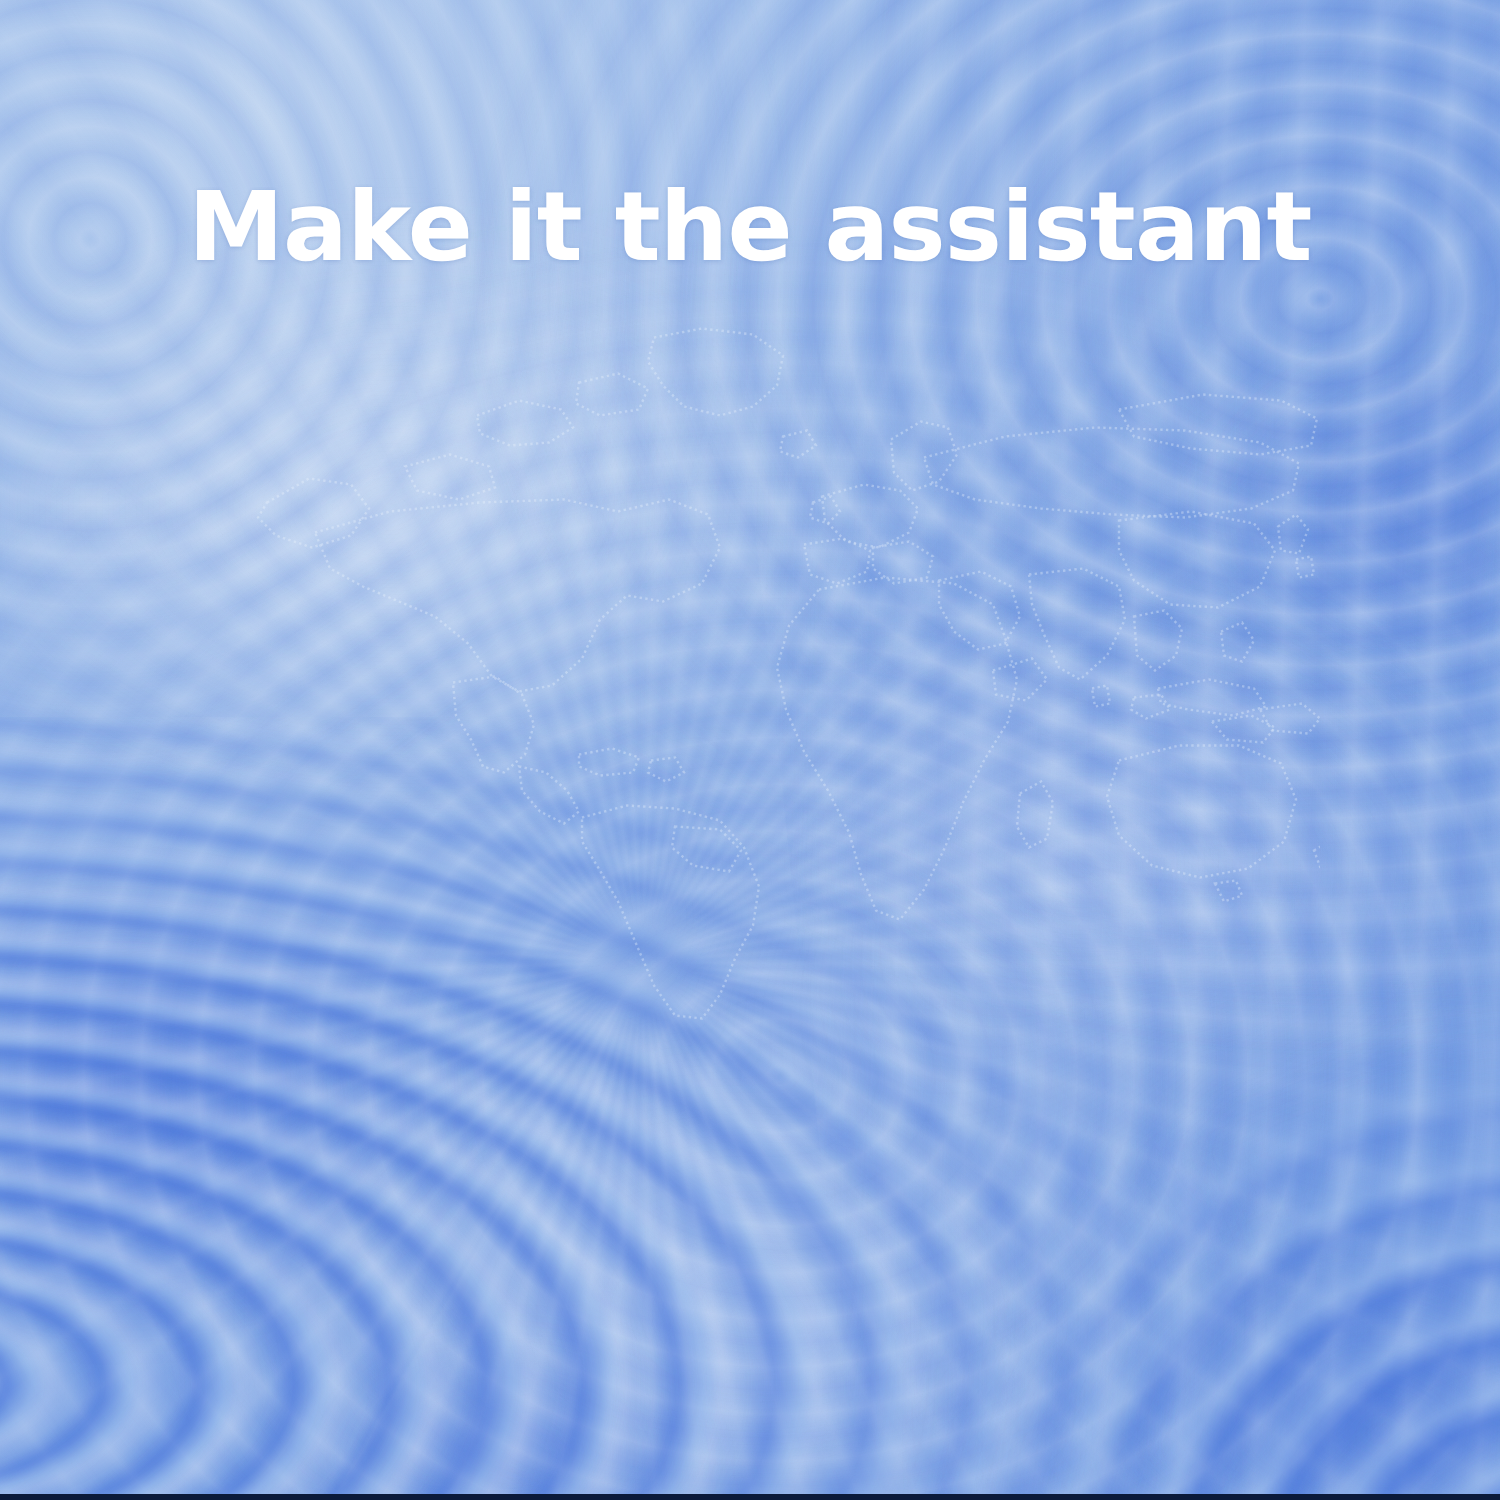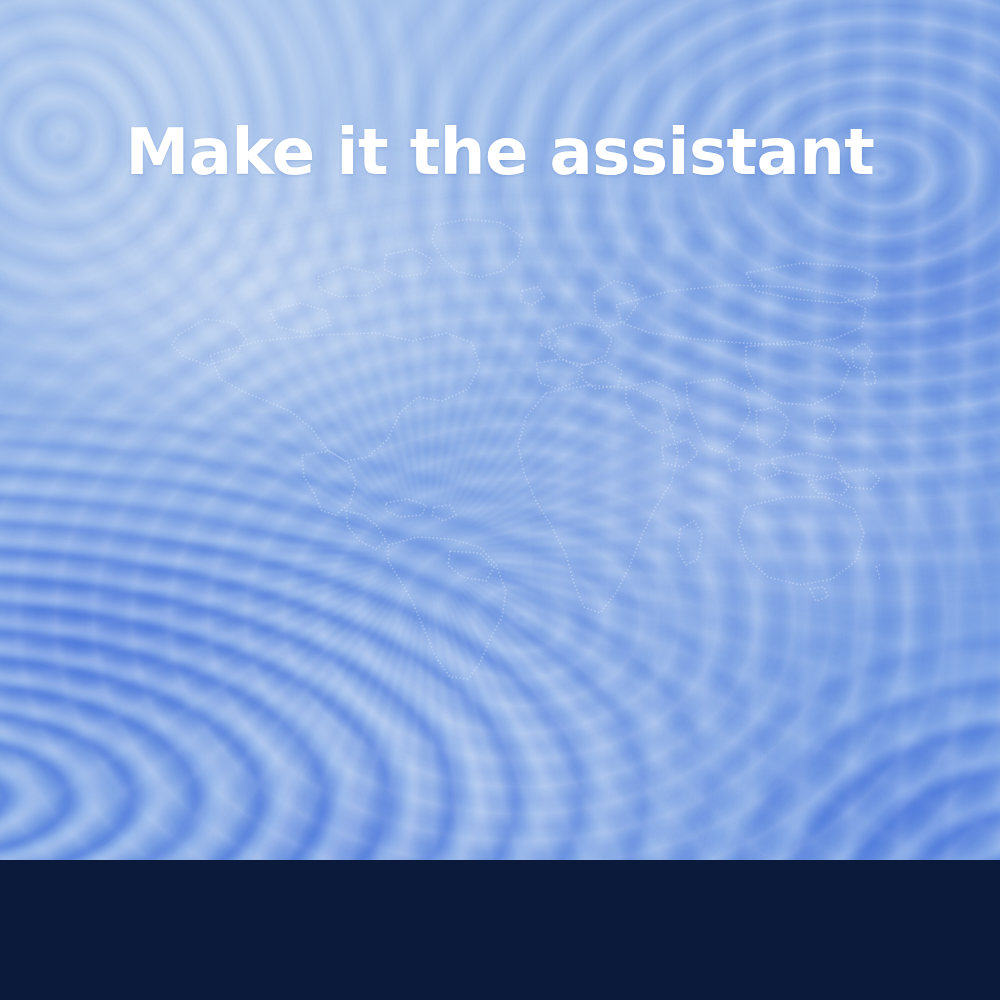--- a/index.html
+++ b/index.html
@@ -7,21 +7,21 @@
     padding: 0;
     background: #0b1a3a;
   }
   body {
     font-family: "DejaVu Sans", sans-serif;
   }
 
   #canvas {
     position: relative;
     width: 1000px;
-    height: 860px;
+    height: 996px;
     overflow: hidden;
     background: #8fb3e8;
     isolation: isolate;
   }
 
   
   .bg-layer {
     position: absolute;
     inset: -20%;
     pointer-events: none;

